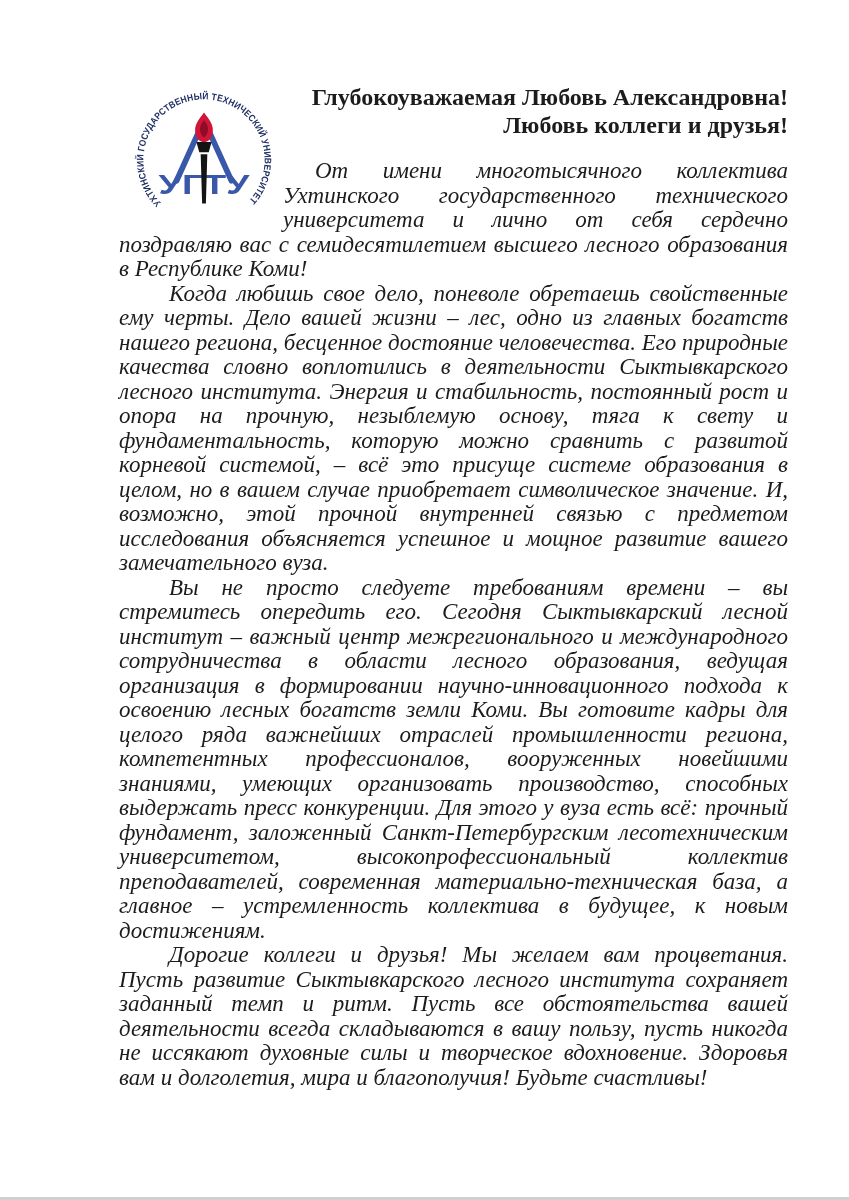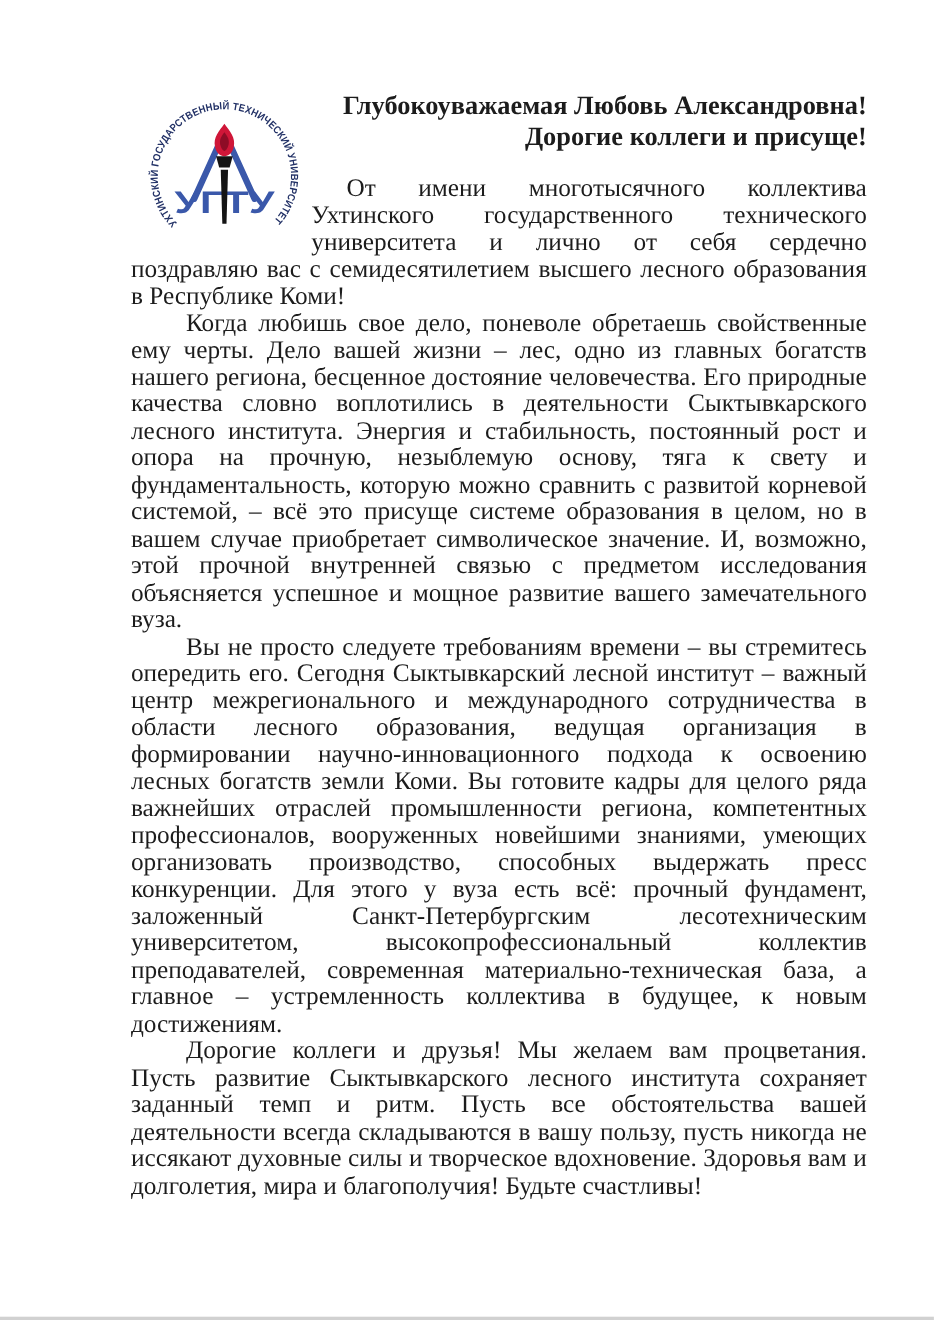--- a/index.html
+++ b/index.html
@@ -31,20 +31,21 @@
     text-align: center;
     margin: 0 0 20px 0;
   }
   .heading div { text-align: right; }
   p.body-par {
     margin: 0;
     font-size: 23px;
     line-height: 24.5px;
     text-align: justify;
     text-indent: 50px;
+    font-style: italic;
   }
   p.body-par.first { text-indent: 32px; }
   .sig-row {
     margin-top: 23px;
     position: relative;
     display: flex;
     justify-content: space-between;
     font-size: 23px;
     line-height: 26px;
   }
@@ -89,21 +90,21 @@
           <path d="M75,26 C80,33 86,39 84,48 C83,54 79,57 75,57 C71,57 67,54 66,48 C64,39 70,33 75,26 Z" fill="#cf1638"></path>
           <path d="M75,34 C78,38 80,41 79,46 C78,50 76,52 75,52 C74,52 72,50 71,46 C70,41 72,38 75,34 Z" fill="#8e0c26"></path>
           <polygon points="67,57 83,57 80,68 70,68" fill="#141414"></polygon>
           <polygon points="71.5,70 78.5,70 77,122 73,122" fill="#141414"></polygon>
         </g>
       </svg>
     </div>
 
     <div class="heading">
       <div>Глубокоуважаемая Любовь Александровна!</div>
-      <div>Дорогие коллеги и присуще!</div>
+      <div>Любовь коллеги и друзья!</div>
     </div>
 
     <p class="body-par first">От имени многотысячного коллектива Ухтинского государственного технического университета и лично от себя сердечно поздравляю вас с семидесятилетием высшего лесного образования в Республике Коми!</p>
     <p class="body-par">Когда любишь свое дело, поневоле обретаешь свойственные ему черты. Дело вашей жизни – лес, одно из главных богатств нашего региона, бесценное достояние человечества. Его природные качества словно воплотились в деятельности Сыктывкарского лесного института. Энергия и стабильность, постоянный рост и опора на прочную, незыблемую основу, тяга к свету и фундаментальность, которую можно сравнить с развитой корневой системой, – всё это присуще системе образования в целом, но в вашем случае приобретает символическое значение. И, возможно, этой прочной внутренней связью с предметом исследования объясняется успешное и мощное развитие вашего замечательного вуза.</p>
     <p class="body-par">Вы не просто следуете требованиям времени – вы стремитесь опередить его. Сегодня Сыктывкарский лесной институт – важный центр межрегионального и международного сотрудничества в области лесного образования, ведущая организация в формировании научно-инновационного подхода к освоению лесных богатств земли Коми. Вы готовите кадры для целого ряда важнейших отраслей промышленности региона, компетентных профессионалов, вооруженных новейшими знаниями, умеющих организовать производство, способных выдержать пресс конкуренции. Для этого у вуза есть всё: прочный фундамент, заложенный Санкт-Петербургским лесотехническим университетом, высокопрофессиональный коллектив преподавателей, современная материально-техническая база, а главное – устремленность коллектива в будущее, к новым достижениям.</p>
     <p class="body-par">Дорогие коллеги и друзья! Мы желаем вам процветания. Пусть развитие Сыктывкарского лесного института сохраняет заданный темп и ритм. Пусть все обстоятельства вашей деятельности всегда складываются в вашу пользу, пусть никогда не иссякают духовные силы и творческое вдохновение. Здоровья вам и долголетия, мира и благополучия! Будьте счастливы!</p>
 
 
   </div>
 

